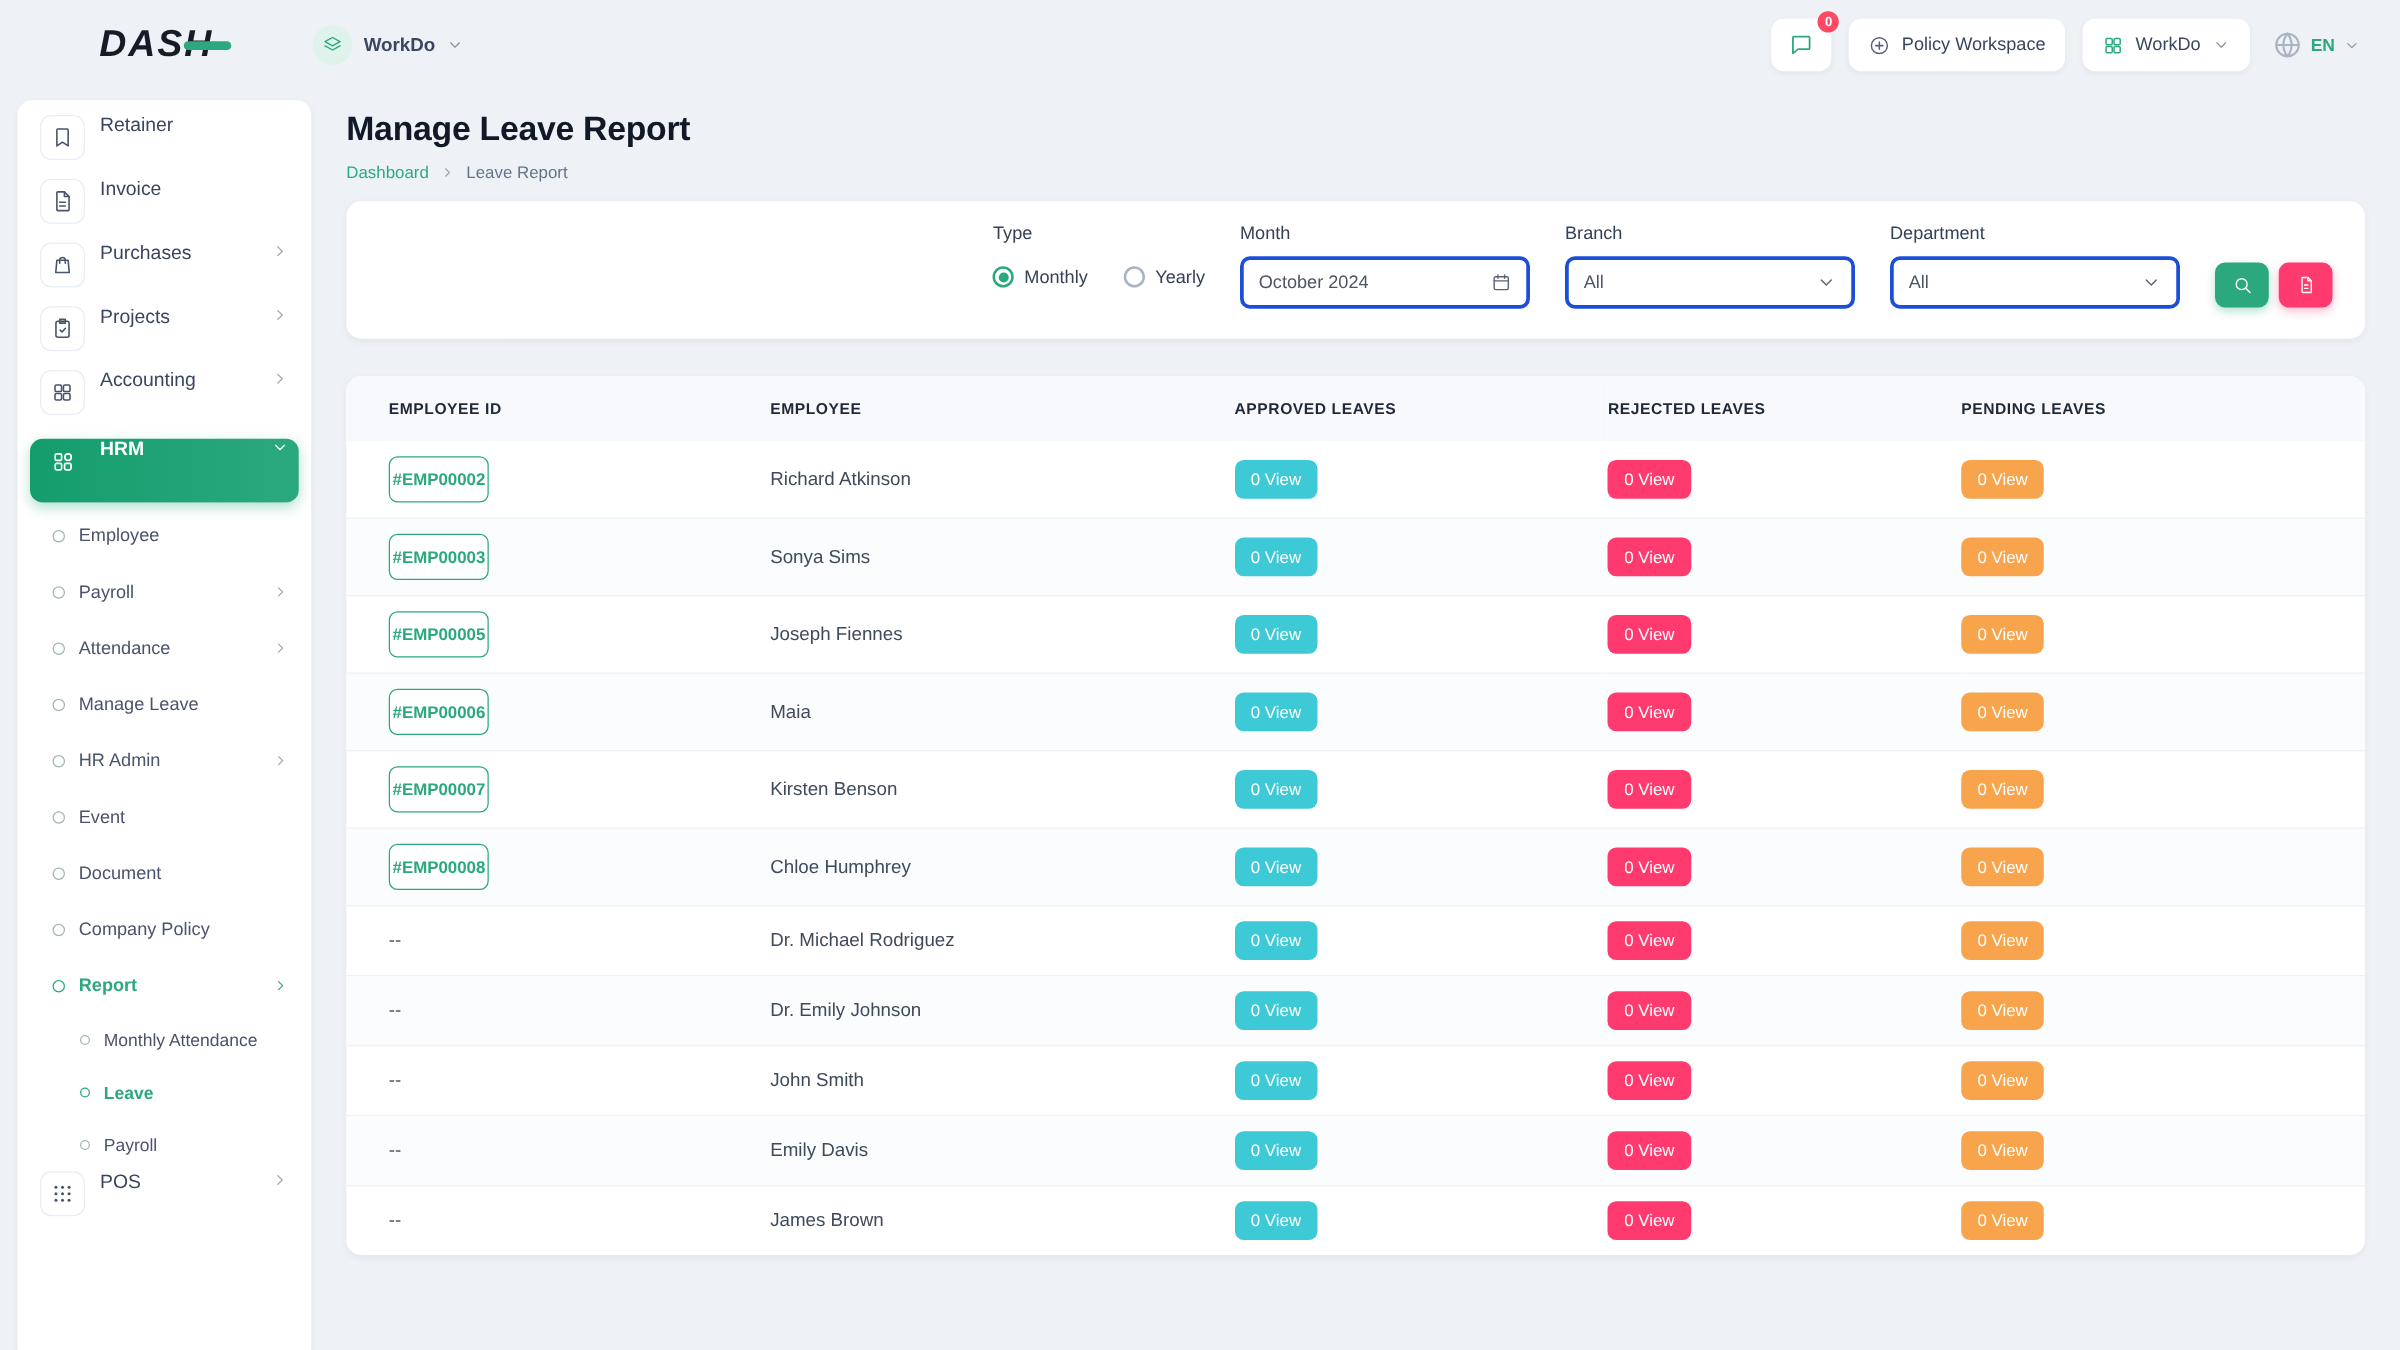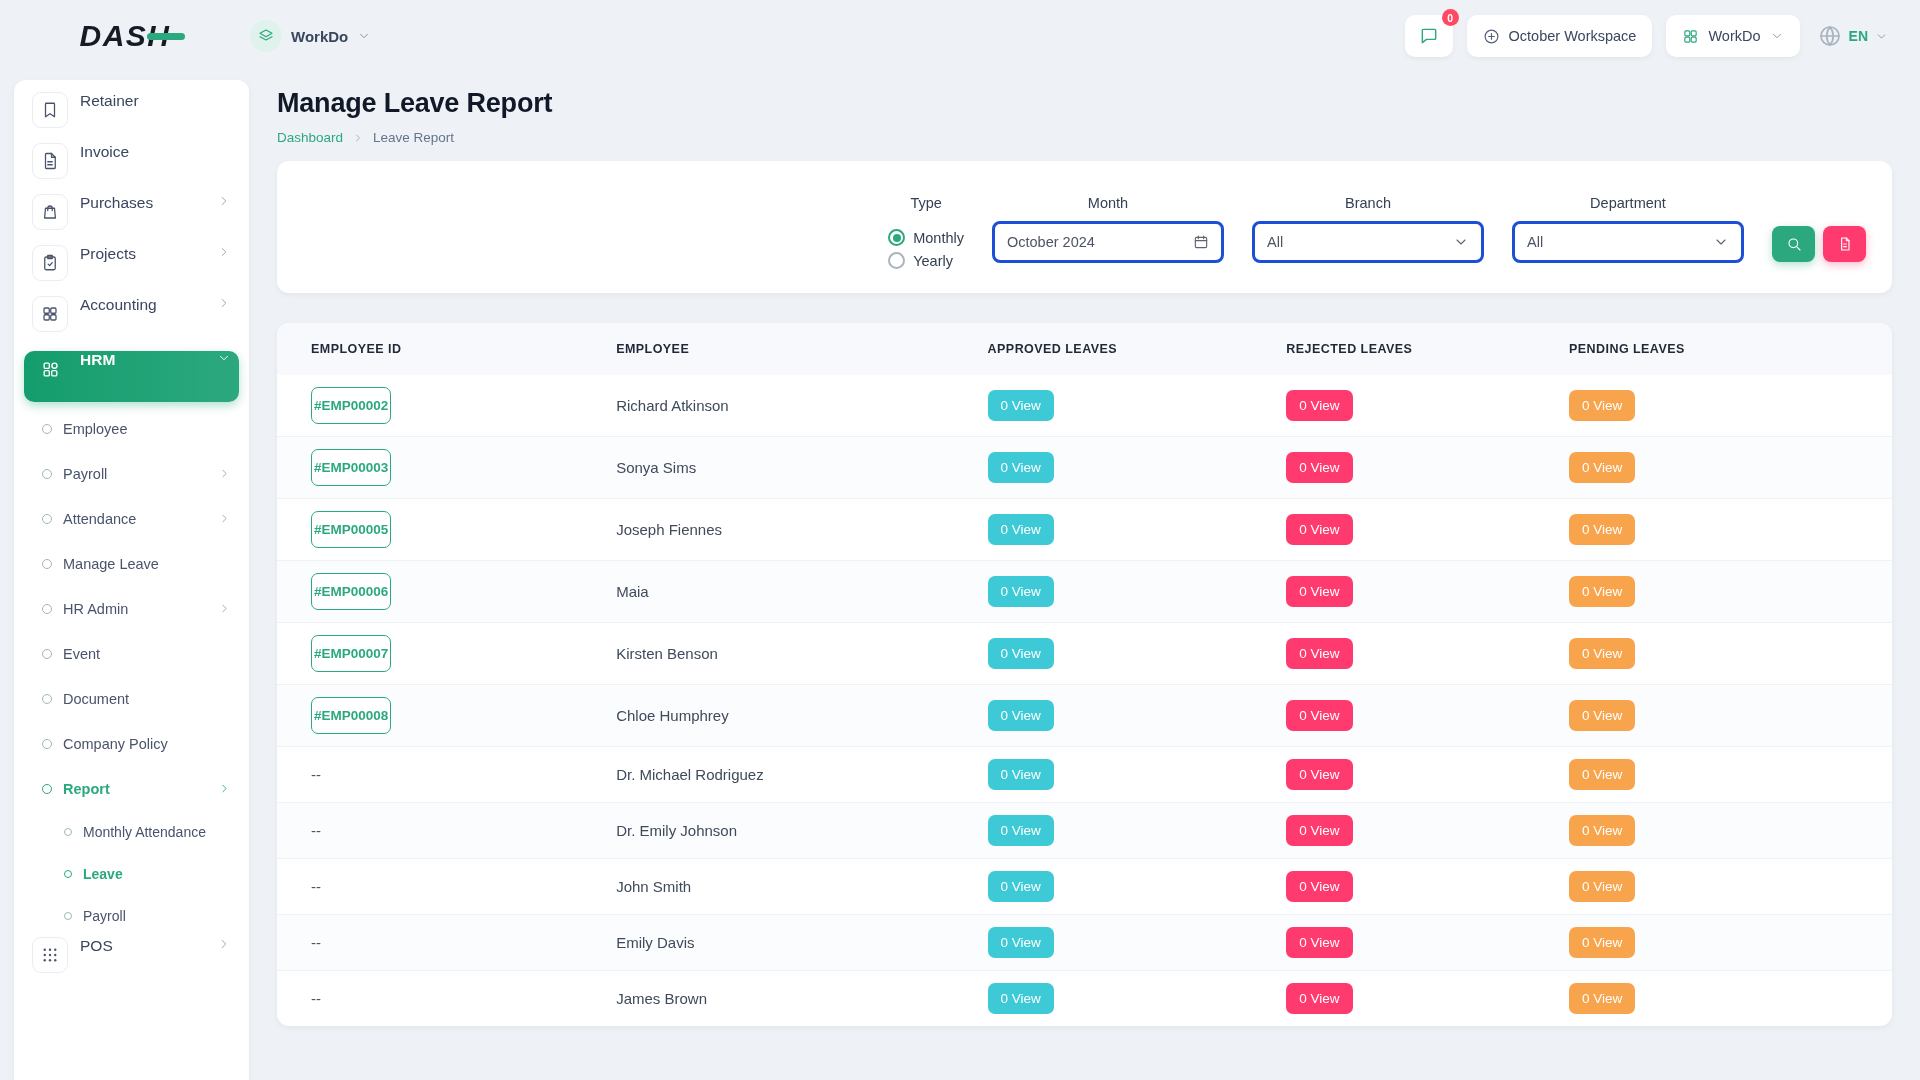--- a/index.html
+++ b/index.html
@@ -60,24 +60,24 @@
 
   
   .main{flex:1;min-width:0;padding-top:8px;}
   .page-title{font-size:27px;font-weight:700;color:#111827;letter-spacing:-.2px;}
   .breadcrumb{display:flex;align-items:center;gap:9px;margin-top:11px;font-size:13.5px;}
   .breadcrumb .bc-home{color:var(--accent,#2ca87f);cursor:pointer;}
   .breadcrumb .bc-sep{width:12px;height:12px;color:#9aa4b2;}
   .breadcrumb .bc-cur{color:#64748b;}
 
   
-  .filter-card{margin-top:16px;background:#fff;border-radius:12px;box-shadow:0 2px 6px rgba(16,24,40,.05);padding:34px 26px 24px;display:flex;justify-content:flex-end;align-items:flex-start;gap:28px;text-align:center;}
+  .filter-card{margin-top:16px;background:#fff;border-radius:12px;box-shadow:0 2px 6px rgba(16,24,40,.05);padding:18px 26px 24px;display:flex;justify-content:flex-end;align-items:flex-start;gap:28px;}
   .f-group{display:flex;flex-direction:column;}
   .f-label{font-size:14.5px;font-weight:500;color:#344054;margin-bottom:10px;}
-  .radio-row{display:flex;gap:6px;margin-top:8px;flex-direction:column;}
+  .radio-row{display:flex;gap:29px;margin-top:8px;}
   .radio-item{display:flex;align-items:center;gap:8px;cursor:pointer;}
   .radio-dot{width:17px;height:17px;border-radius:50%;border:2px solid #aab4c0;position:relative;flex-shrink:0;}
   .radio-item.selected .radio-dot{border-color:var(--accent,#2ca87f);}
   .radio-item.selected .radio-dot::after{content:"";position:absolute;inset:2.5px;border-radius:50%;background:var(--accent,#2ca87f);}
   .radio-label{font-size:14.5px;color:#344054;}
   .f-control{width:232px;height:42px;border:3px solid #1d4ed8;border-radius:8px;background:#fff;display:flex;align-items:center;padding:0 12px;font-size:14.5px;color:#4b5563;cursor:pointer;}
   .f-control .cal,.f-control .caret{margin-left:auto;color:#5b6472;width:16px;height:16px;flex-shrink:0;}
   .f-actions{display:flex;gap:8px;margin-top:31px;}
   .sq-btn{width:43px;height:36px;border-radius:8px;display:flex;align-items:center;justify-content:center;color:#fff;cursor:pointer;border:none;}
   .sq-btn svg{width:16px;height:16px;}
@@ -133,21 +133,21 @@
       <span class="badge-dot">0</span>
     </div>
 
     <div class="pill">
       <span class="p-ico">
         <svg width="17" height="17" viewBox="0 0 24 24">
             <circle cx="12" cy="12" r="9"></circle>
             <path d="M12 8v8M8 12h8"></path>
           </svg>
       </span>
-      <span>October Workspace</span>
+      <span>Policy Workspace</span>
     </div>
 
     <div class="pill workdo">
       <span class="p-ico">
         <svg width="17" height="17" viewBox="0 0 24 24">
             <rect x="4" y="4" width="7" height="7" rx="1.5"></rect>
             <rect x="13" y="4" width="7" height="7" rx="1.5"></rect>
             <rect x="4" y="13" width="7" height="7" rx="1.5"></rect>
             <rect x="13" y="13" width="7" height="7" rx="1.5"></rect>
           </svg>

